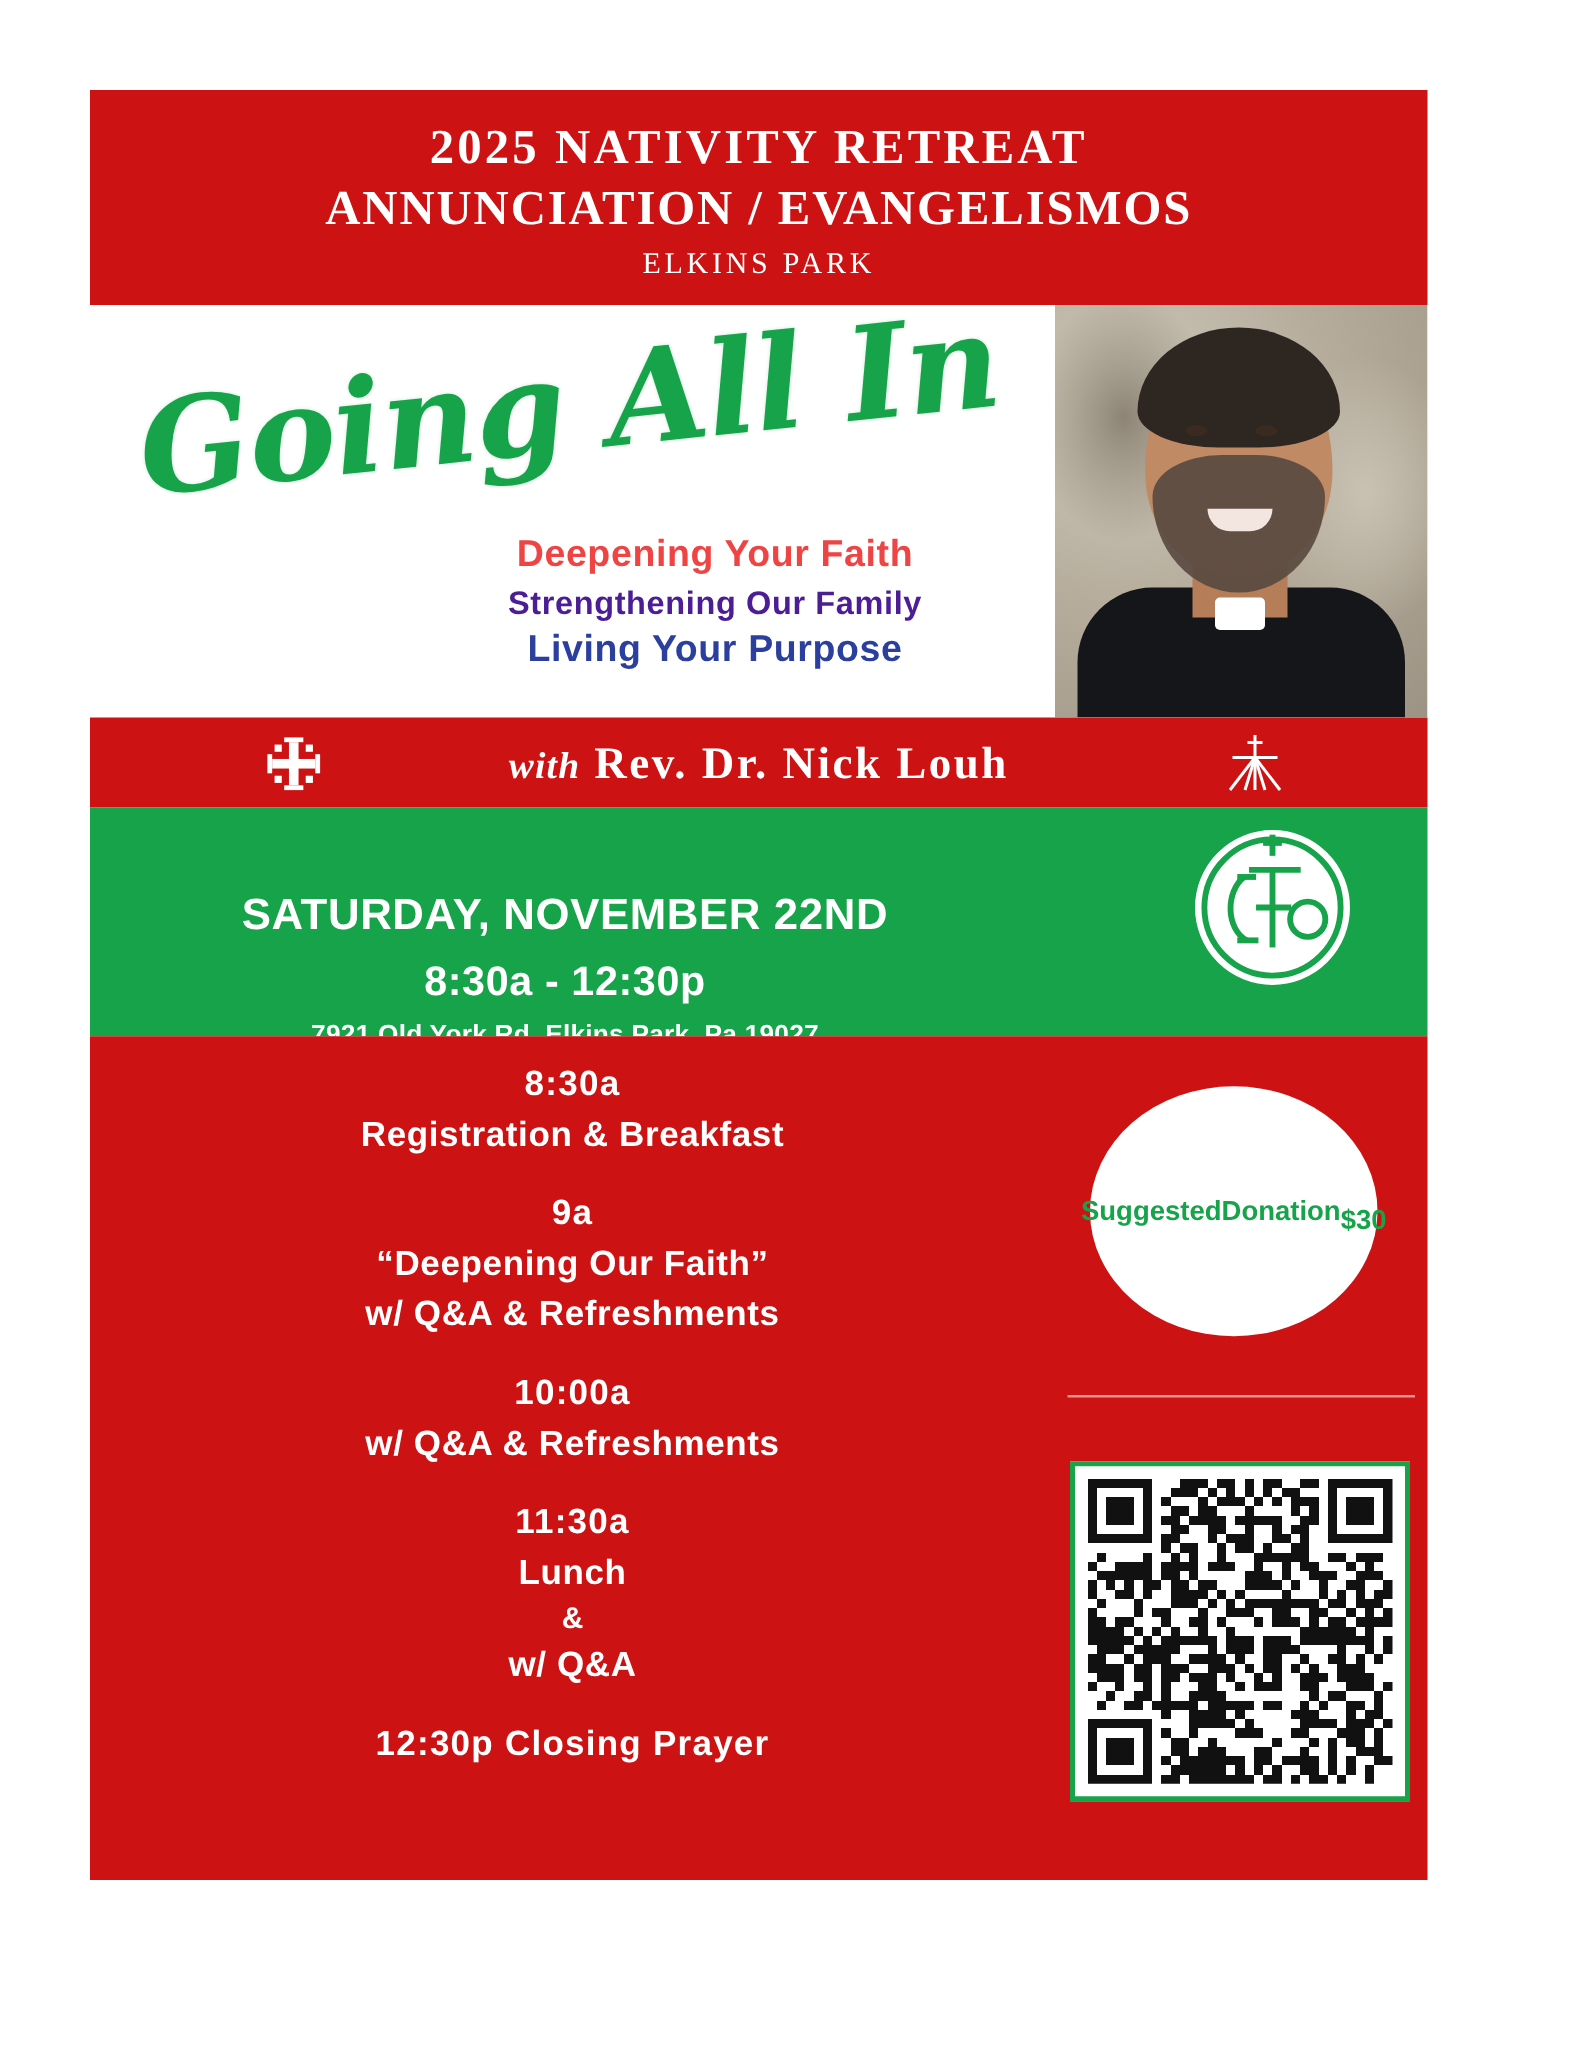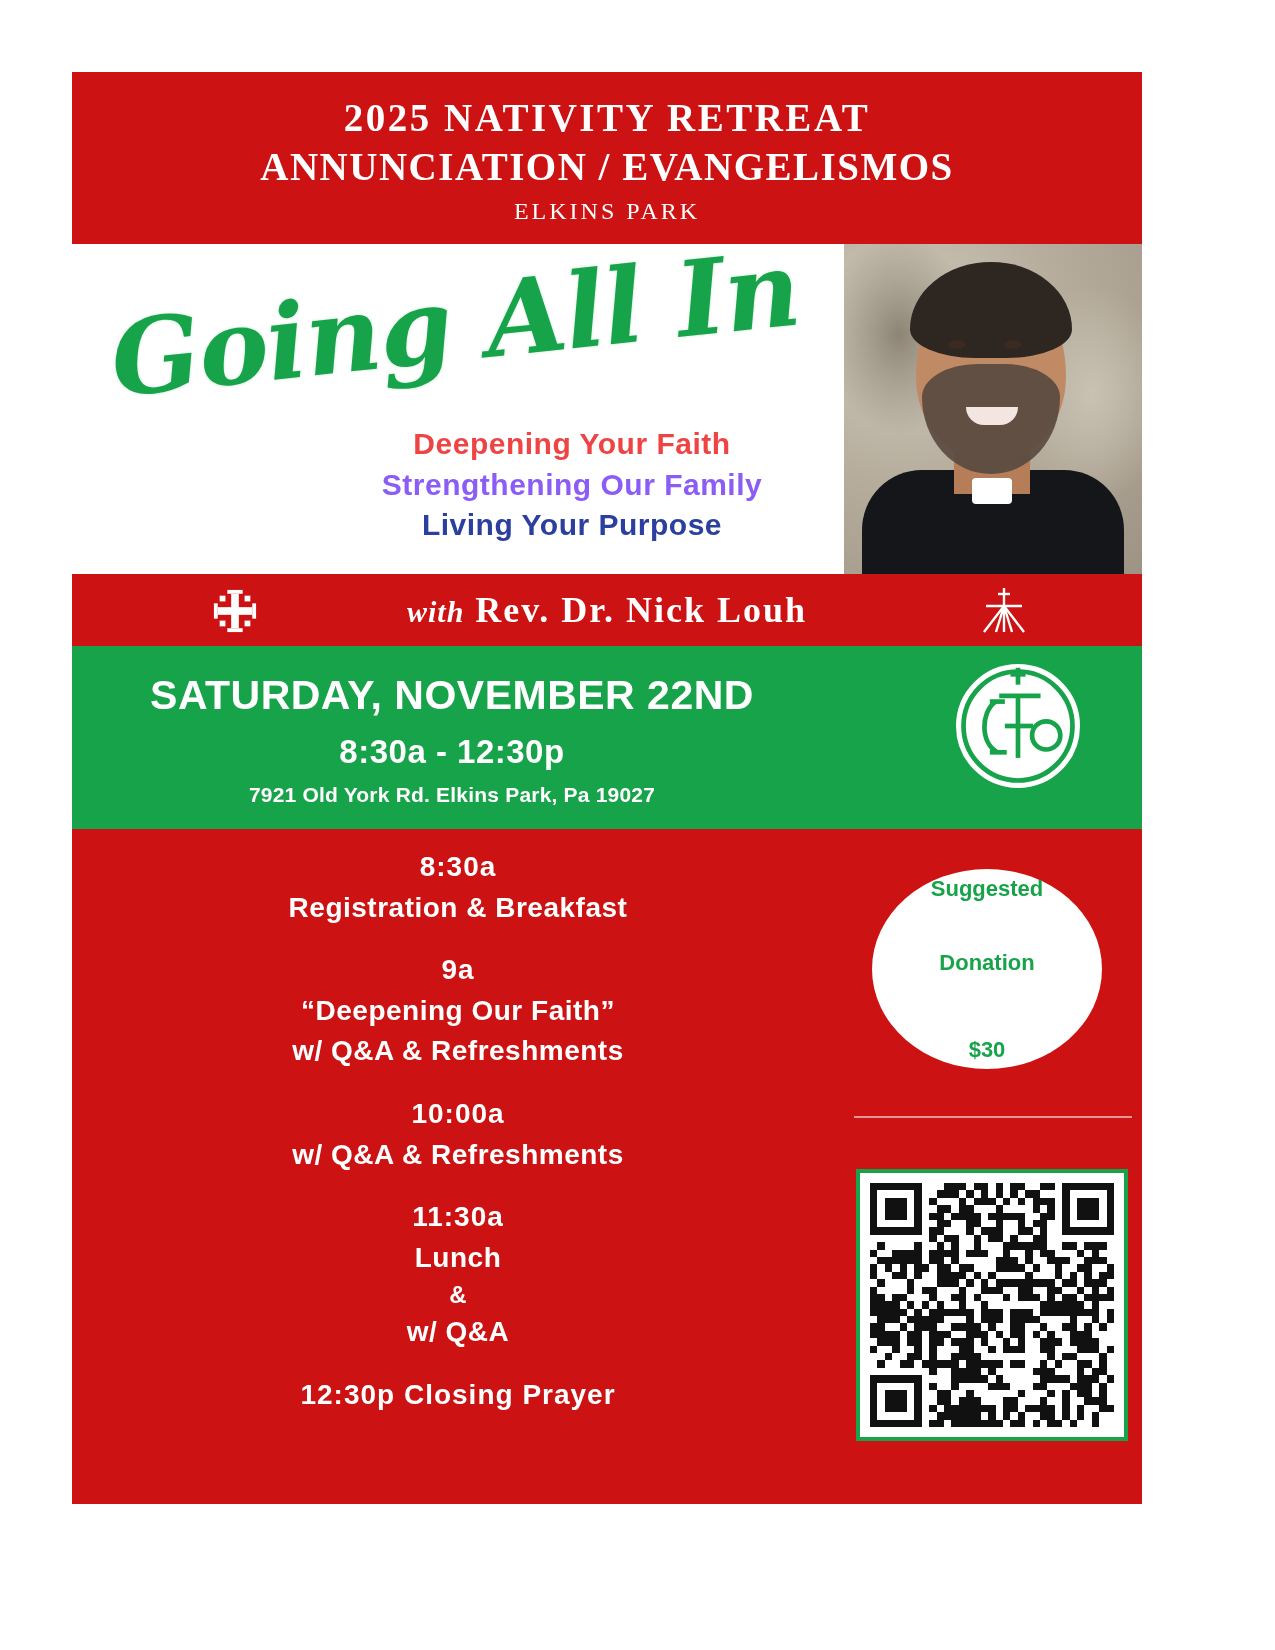--- a/index.html
+++ b/index.html
@@ -88,21 +88,21 @@
     top: 180px;
     width: 500px;
     text-align: center;
   }
   .tagline div {
     font-weight: bold;
     letter-spacing: 0.5px;
     line-height: 1.35;
   }
   .tag1 { font-size: 30px; color: #ef4444; }
-  .tag2 { font-size: 30px; color: #8b5cf6; }
+  .tag2 { font-size: 26px; color: #4c1d95; }
   .tag3 { font-size: 30px; color: #2b3f9e; }
 
   .hero-photo {
     position: absolute;
     right: 0; top: 0;
     width: 298px;
     height: 330px;
     overflow: hidden;
     background: #b9b3a7;
   }
@@ -224,23 +224,24 @@
     color: #ffffff;
   }
   .dateband .dates {
     position: absolute;
     left: 40px;
     top: 26px;
     width: 680px;
     text-align: center;
   }
   .date-line1 {
-    font-size: 41px;
+    font-size: 35px;
     font-weight: bold;
     letter-spacing: 0.5px;
+    margin-top: 40px;
   }
   .date-line2 {
     font-size: 33px;
     font-weight: bold;
     margin-top: 14px;
     letter-spacing: 0.5px;
   }
   .date-line3 {
     font-size: 21px;
     font-weight: bold;
@@ -311,25 +312,24 @@
   }
   .donation {
     position: absolute;
     left: 28px;
     top: 40px;
     width: 230px; height: 200px;
     border-radius: 50%;
     background: #ffffff;
     color: #17a34a;
     display: flex;
-    flex-direction: column;
+    flex-direction: row;
     align-items: center;
     justify-content: center;
     text-align: center;
-    gap: 45px;
   }
   .don-l1 { font-size: 22px; font-weight: bold; line-height: 1.3; }
   .don-l2 { font-size: 22px; font-weight: bold; line-height: 1.3; }
   .don-amt { font-size: 22px; font-weight: bold; margin-top: 14px; }
 
   .qr-wrap {
     position: absolute;
     left: 12px;
     top: 340px;
     width: 272px;

